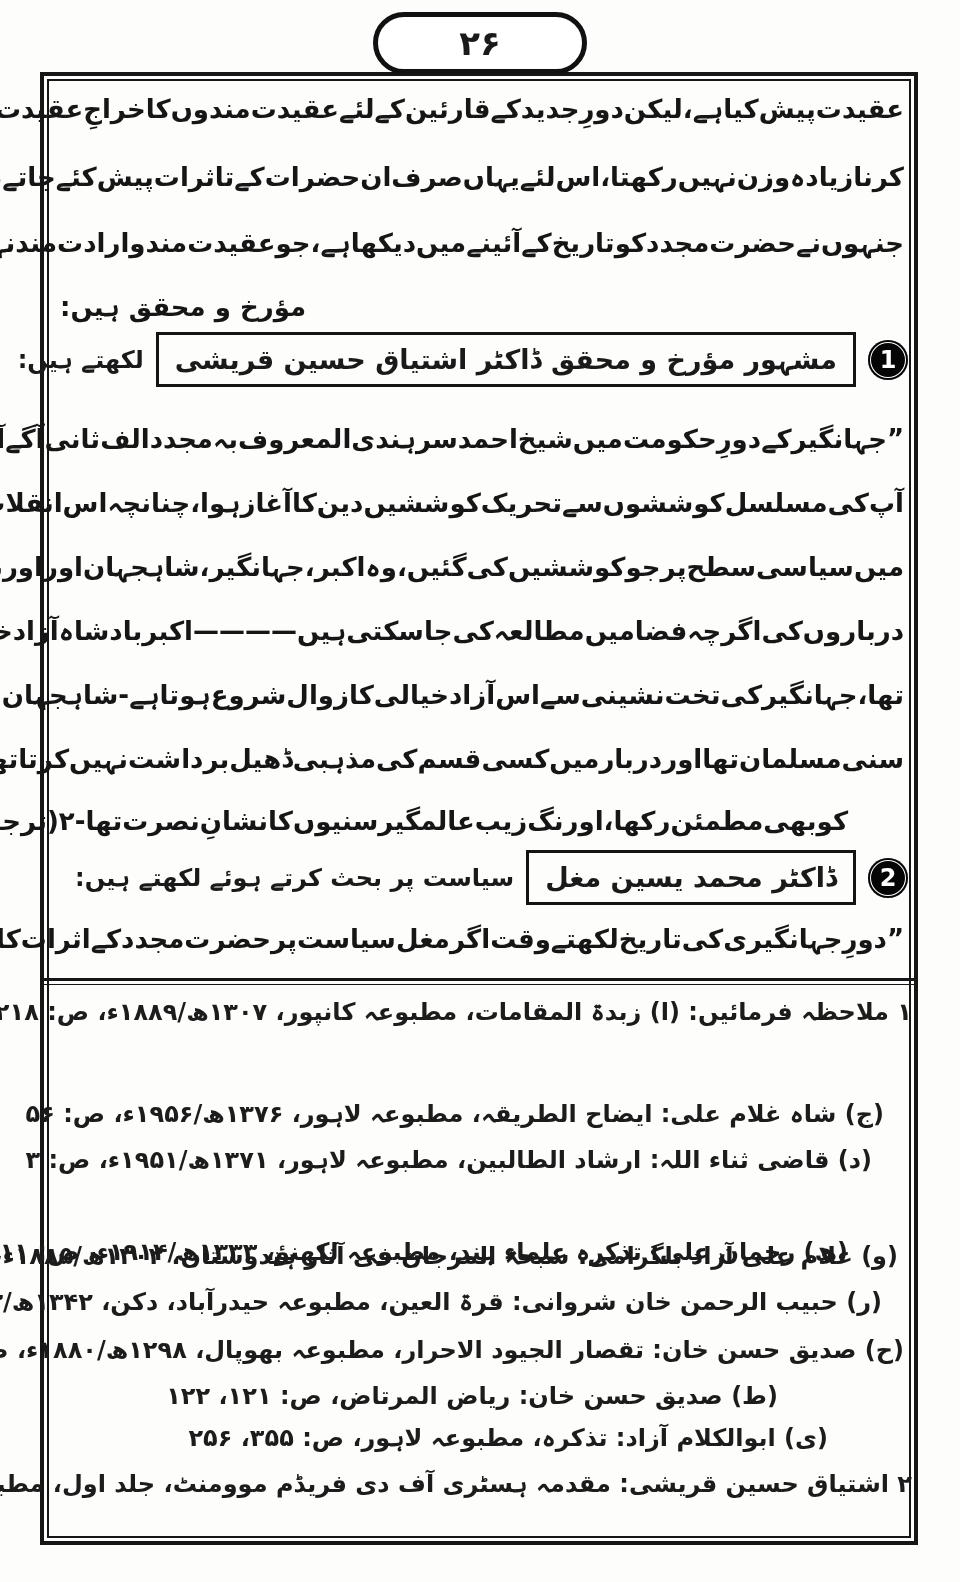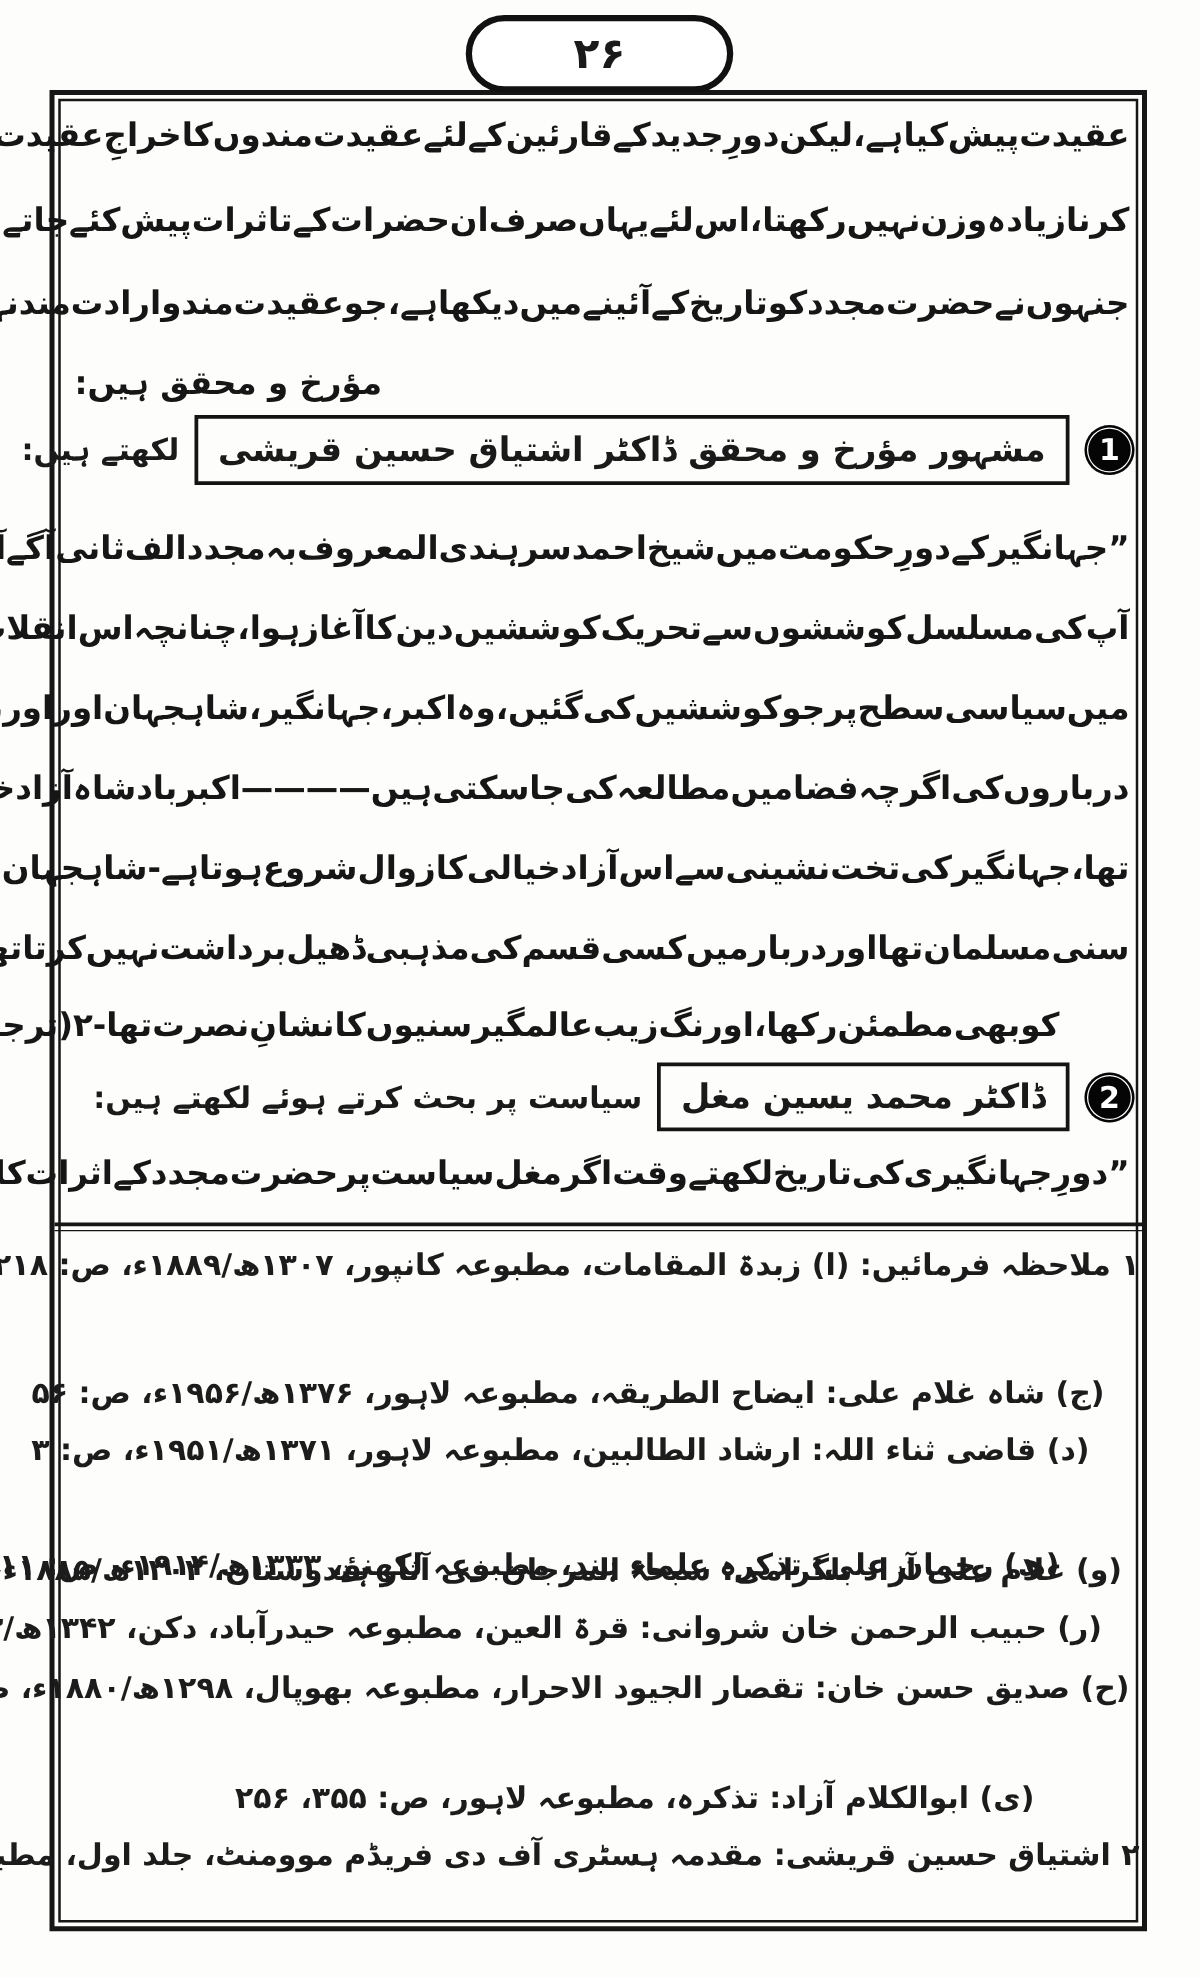--- a/index.html
+++ b/index.html
@@ -297,16 +297,17 @@
 
     <div class="fdivider"></div>
 
     <div class="fnote" style="top:922px;  right:2px;">۱ ملاحظہ فرمائیں: (ا) زبدۃ المقامات، مطبوعہ کانپور، ۱۳۰۷ھ/۱۸۸۹ء، ص: ۲۱۸</div>
     <div class="fnote" style="top:1024px; right:30px;">(ج) شاہ غلام علی: ایضاح الطریقہ، مطبوعہ لاہور، ۱۳۷۶ھ/۱۹۵۶ء، ص: ۵۶</div>
     <div class="fnote" style="top:1070px; right:42px;">(د) قاضی ثناء اللہ: ارشاد الطالبین، مطبوعہ لاہور، ۱۳۷۱ھ/۱۹۵۱ء، ص: ۳</div>
     <div class="fnote" style="top:1114px; right:66px;margin-top:48px;">(ھ) رحمان علی: تذکرہ علماء ہند، مطبوعہ لکھنؤ، ۱۳۳۳ھ/۱۹۱۴ء، ص: ۱۱</div>
     <div class="fnote" style="top:1166px; right:16px;">(و) غلام علی آزاد بلگرامی: سبحۃ المرجان فی آثار ہندوستان، ۱۳۰۳ھ/۱۸۸۵ء، ص: ۴۷</div>
     <div class="fnote" style="top:1212px; right:32px;">(ر) حبیب الرحمن خان شروانی: قرۃ العین، مطبوعہ حیدرآباد، دکن، ۱۳۴۲ھ/۱۹۲۳ء</div>
     <div class="fnote" style="top:1260px; right:10px;">(ح) صدیق حسن خان: تقصار الجیود الاحرار، مطبوعہ بھوپال، ۱۲۹۸ھ/۱۸۸۰ء، ص: ۱۱۱، ۱۱۲</div>
+    <div class="fnote" style="top:1306px; right:136px;">(ط) صدیق حسن خان: ریاض المرتاض، ص: ۱۲۱، ۱۲۲</div>
     <div class="fnote" style="top:1348px; right:86px;">(ی) ابوالکلام آزاد: تذکرہ، مطبوعہ لاہور، ص: ۳۵۵، ۲۵۶</div>
     <div class="fnote" style="top:1394px; right:2px;">۲ اشتیاق حسین قریشی: مقدمہ ہسٹری آف دی فریڈم موومنٹ، جلد اول، مطبوعہ کراچی ۱۳۷۷ھ/۱۹۵۷ء، ص: ۲۰</div>
   </div>
 </div>
 
 </body></html>

